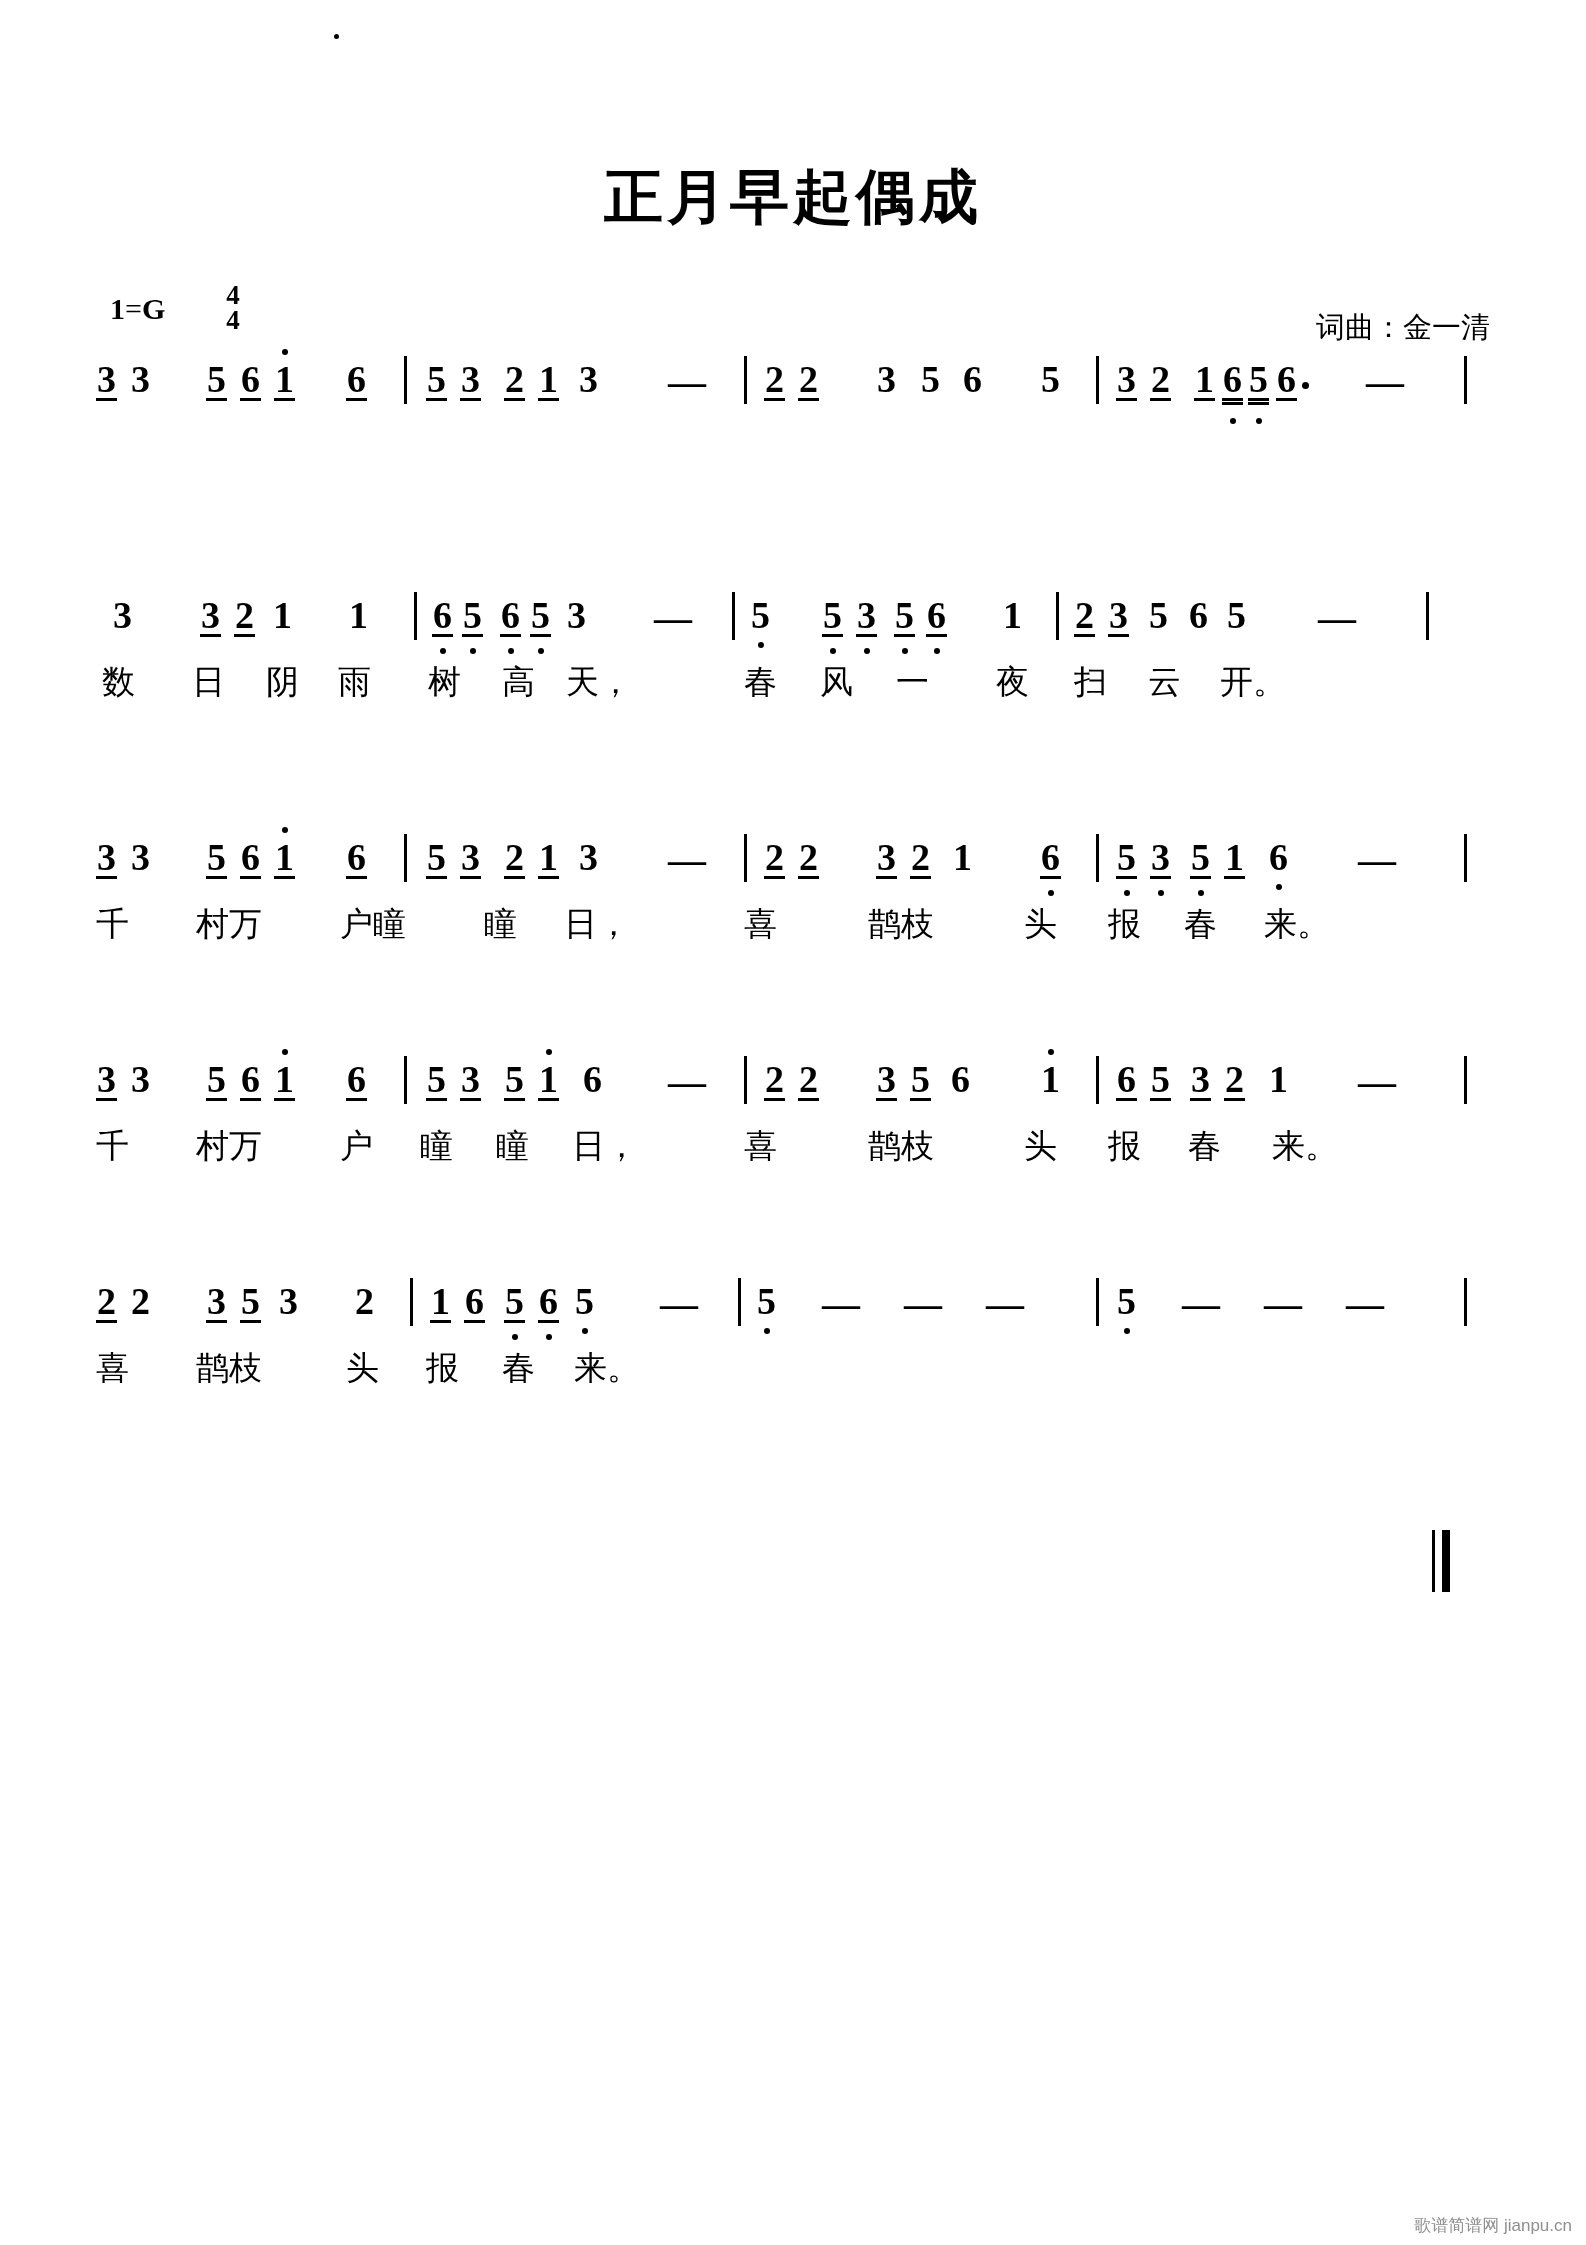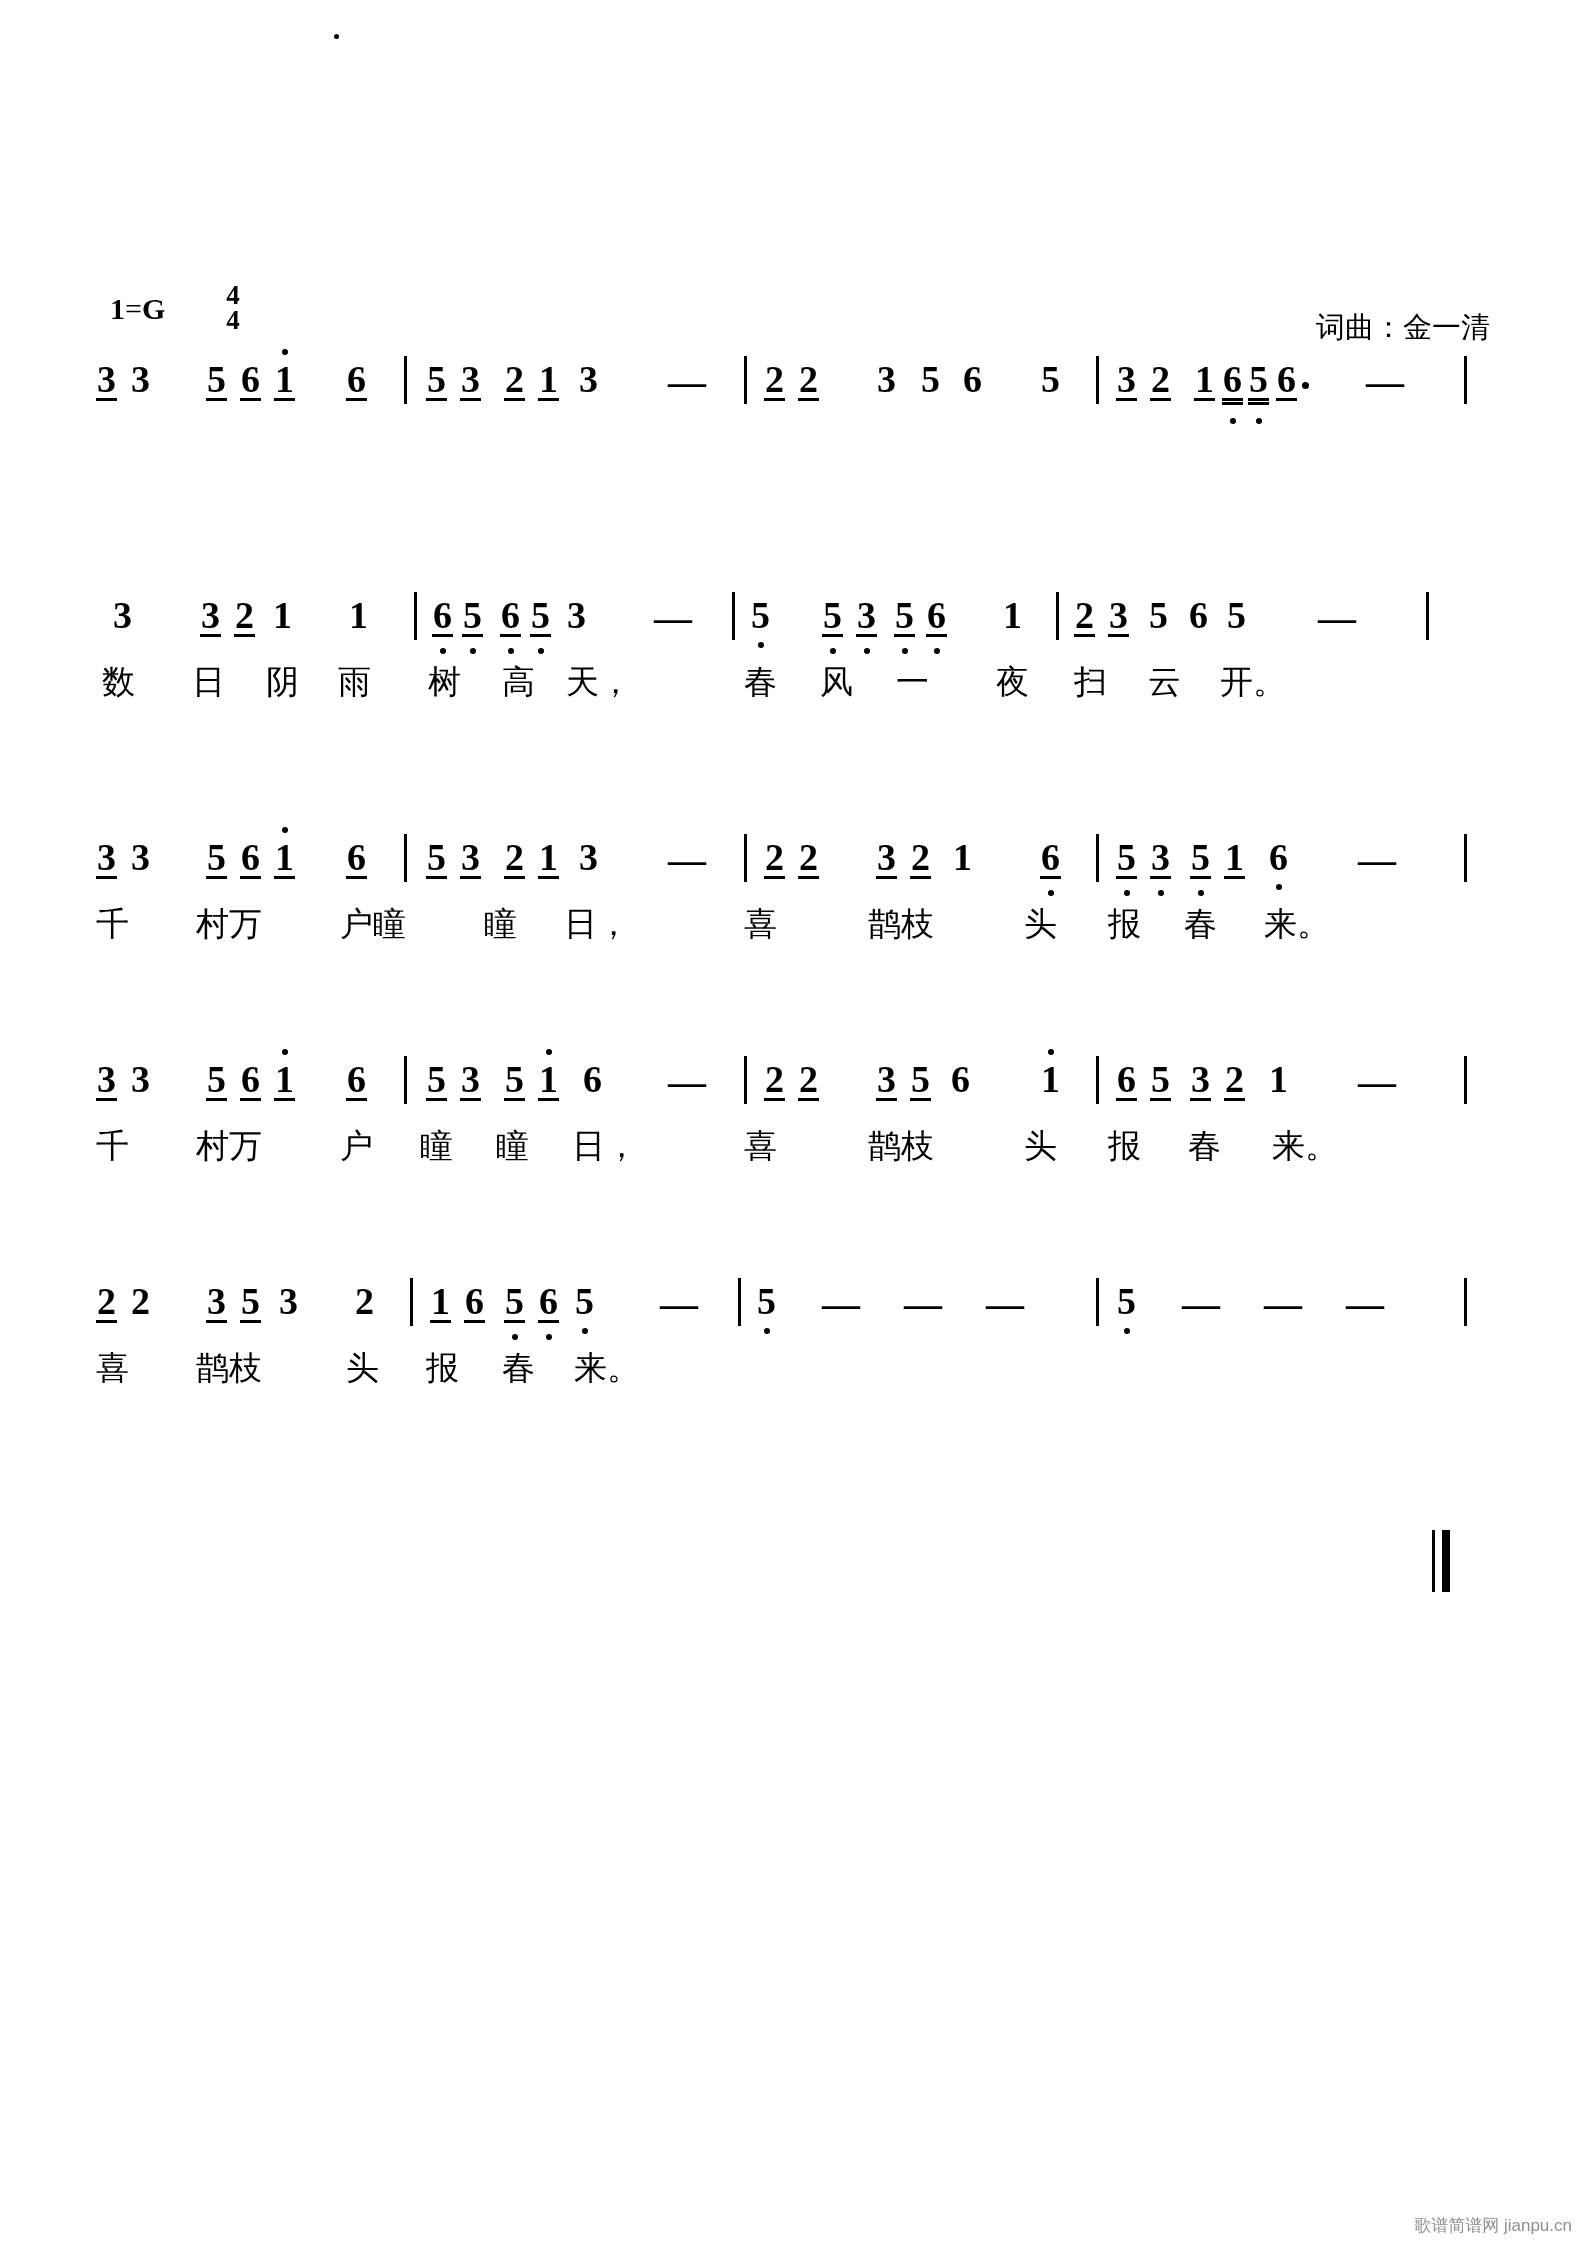--- a/index.html
+++ b/index.html
@@ -198,20 +198,21 @@
     font-family: "Liberation Sans", sans-serif;
   }
 </style>
 </head>
 <body>
 
 <div class="sheet">
 
   <div class="corner-dot"></div>
 
+  <div class="title">正月早起偶成</div>
 
   <div class="keysig">
     <span>1</span><span class="eq">=</span><span>G</span>
   </div>
 
   <div class="meter">
     <span class="num">4</span>
     <span class="den">4</span>
   </div>
 

